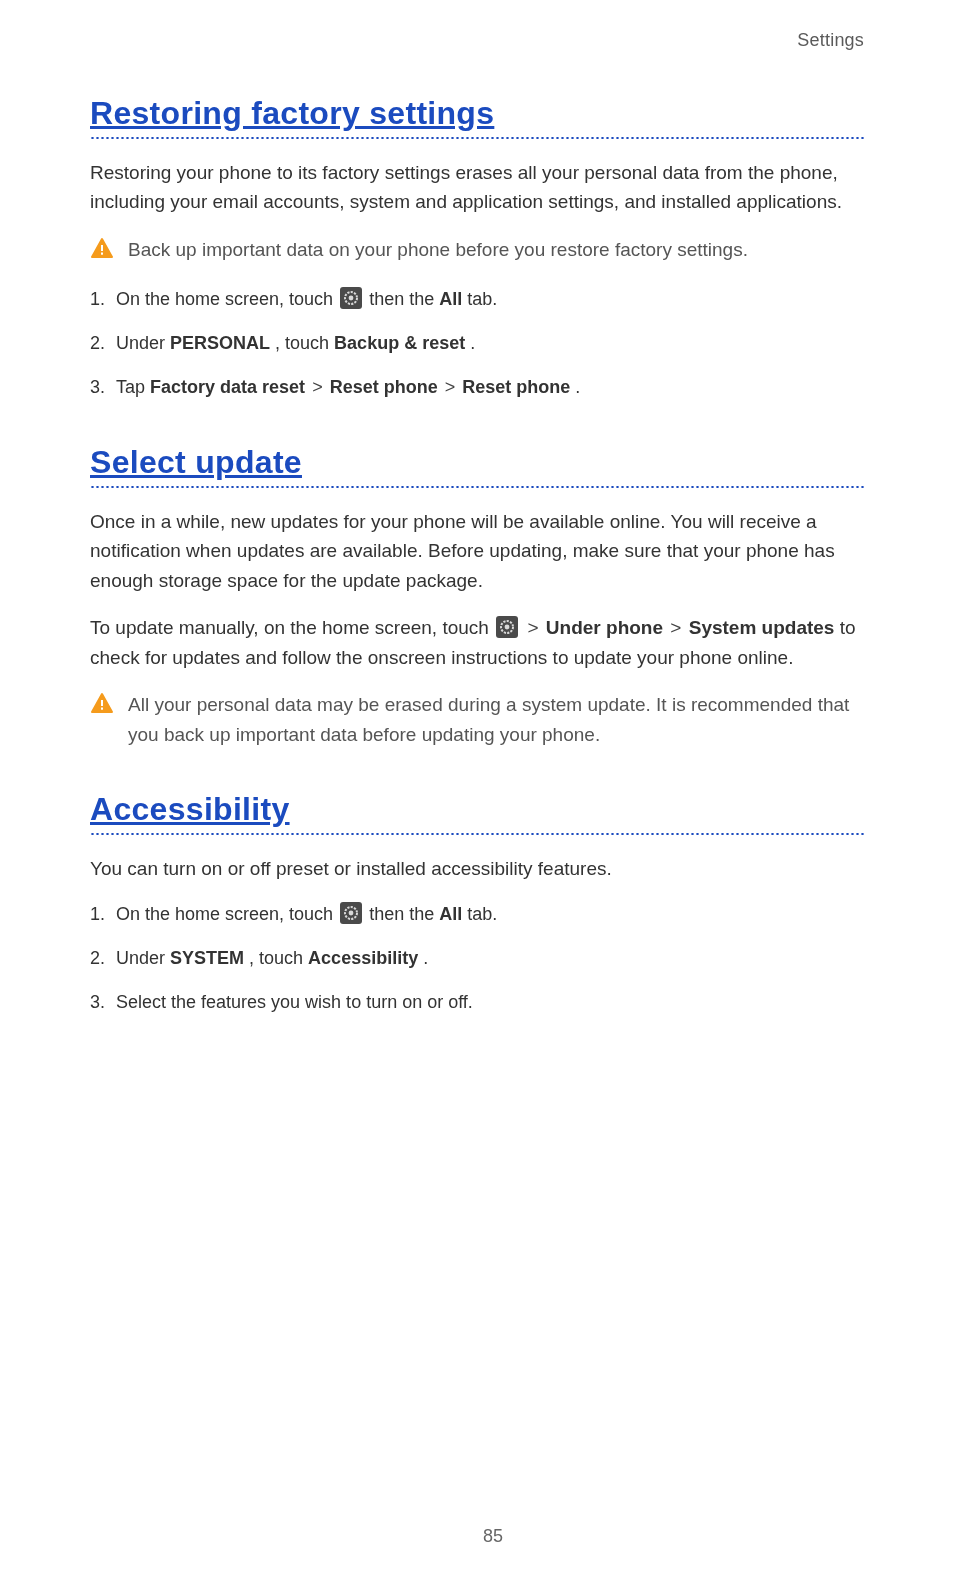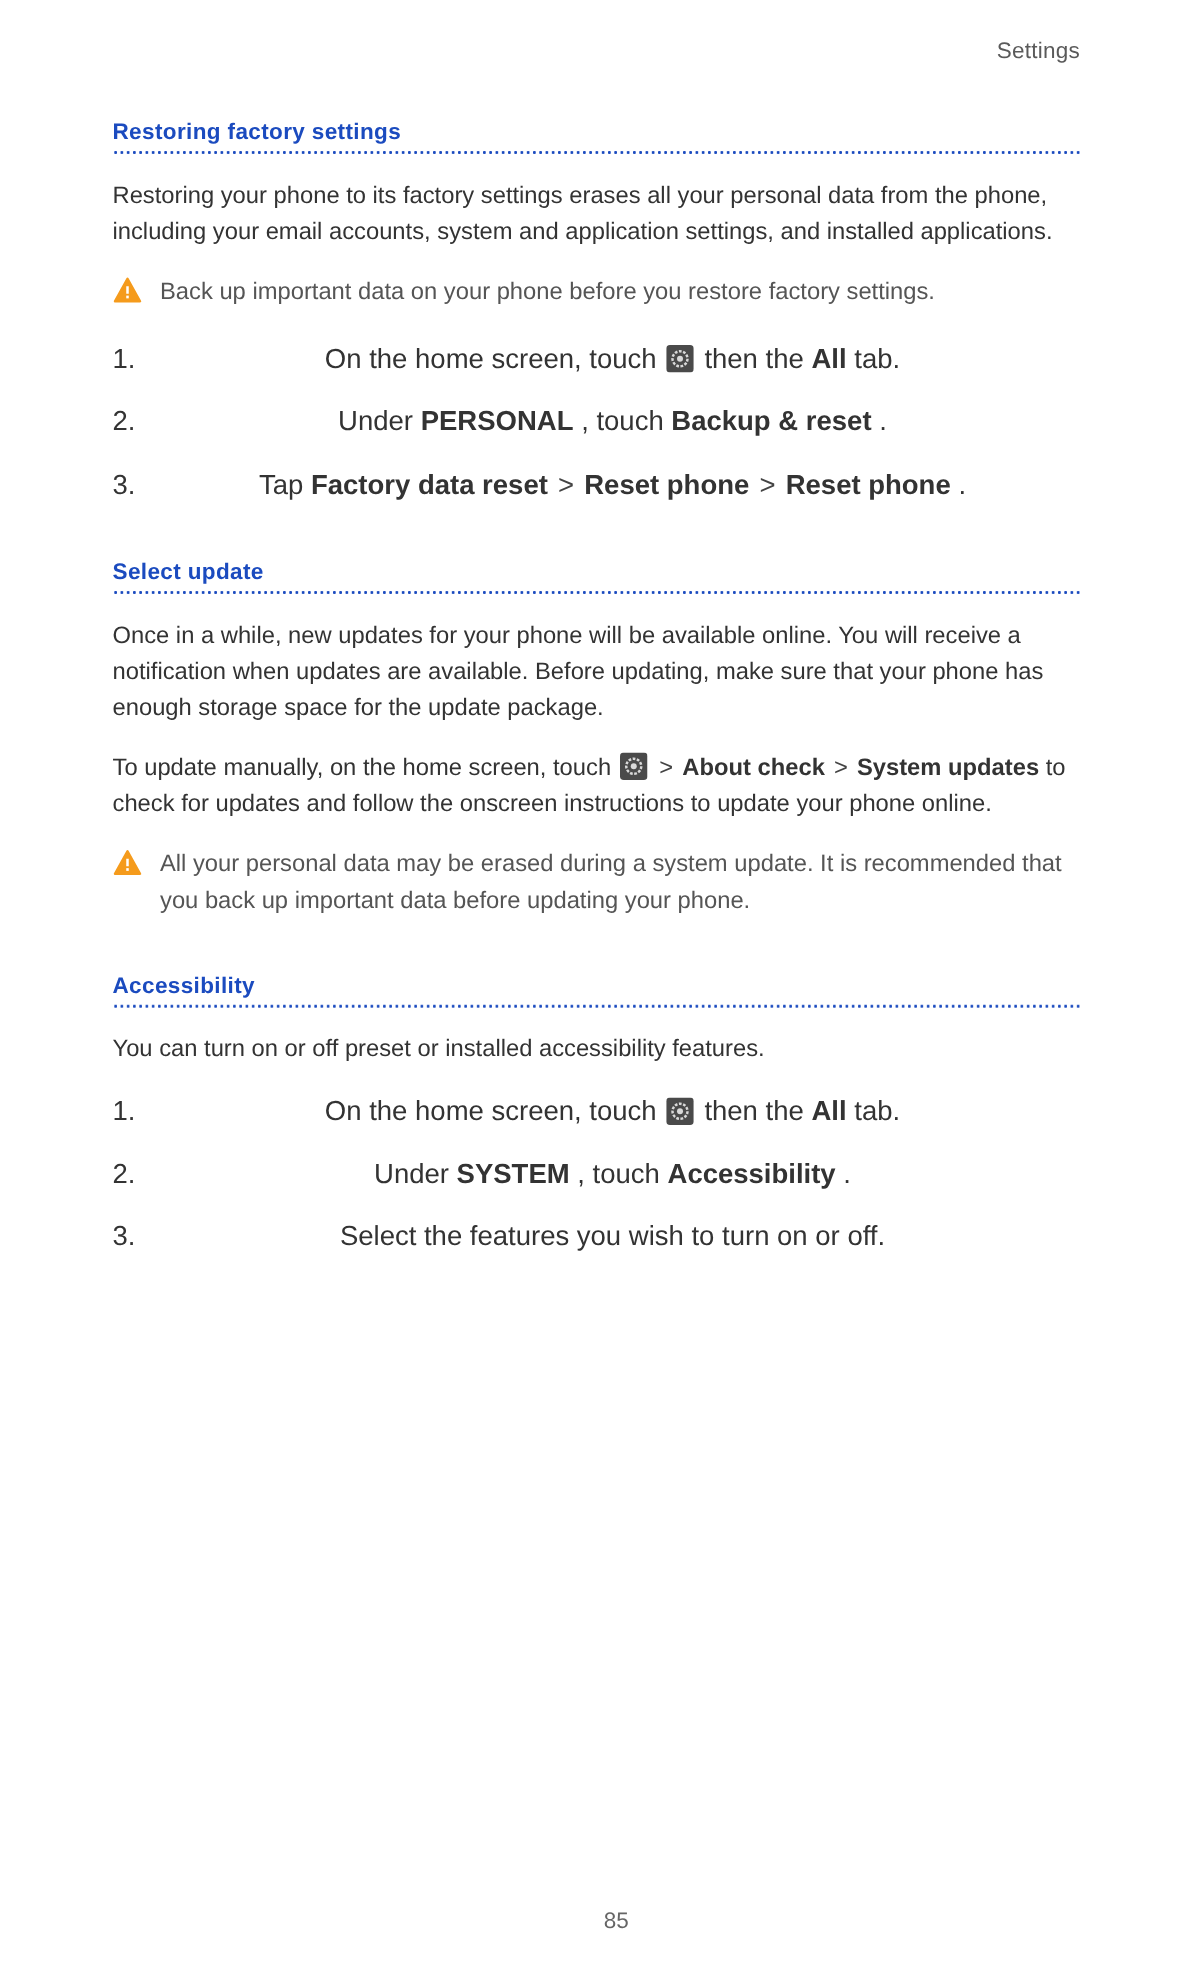--- a/index.html
+++ b/index.html
@@ -18,25 +18,26 @@
     padding: 30px 90px 0 90px;
   }
   .running-header {
     text-align: right;
     font-size: 18px;
     color: #5a5a5a;
     margin-bottom: 44px;
     letter-spacing: 0.2px;
   }
   h2.section-title {
-    font-size: 18px;
+    font-size: 32px;
     font-weight: 700;
     color: #1b4bbf;
     margin: 0 0 2px 0;
     letter-spacing: 0.3px;
+    text-decoration: underline;
   }
   .dot-divider {
     height: 4px;
     margin: 4px 0 18px 0;
     background-image: radial-gradient(circle, #1b4bbf 1px, transparent 1.3px);
     background-size: 5px 4px;
     background-repeat: repeat-x;
     background-position: left center;
   }
   p.body {
@@ -62,27 +63,26 @@
     margin-top: 2px;
   }
   ol.steps {
     list-style: none;
     padding: 0;
     margin: 0 0 30px 0;
     counter-reset: step;
   }
   ol.steps > li {
     counter-increment: step;
-    font-size: 22px;
+    font-size: 18px;
     line-height: 1.55;
     color: #333;
     margin: 0 0 16px 0;
     padding-left: 26px;
     position: relative;
-    text-align: center;
   }
   ol.steps > li::before {
     content: counter(step) ".";
     position: absolute;
     left: 0;
     top: 0;
     color: #333;
   }
   ol.steps > li .substep {
     color: #555;
@@ -187,21 +187,21 @@
     <p class="body">Once in a while, new updates for your phone will be available online. You will receive a notification when updates are available. Before updating, make sure that your phone has enough storage space for the update package.</p>
 
     <p class="body">
       <span>To update manually, on the home screen, touch </span>
       <svg class="gear-chip" width="22" height="22" viewBox="0 0 22 22">
           <use href="#gear-chip"></use>
         </svg>
       <span> </span>
       <span class="chev">&gt;</span>
       <span> </span>
-      <strong>About check</strong>
+      <strong>Under phone</strong>
       <span> </span>
       <span class="chev">&gt;</span>
       <span> </span>
       <strong>System updates</strong>
       <span> to check for updates and follow the onscreen instructions to update your phone online.</span>
     </p>
 
     <div class="callout">
       <svg class="warn-icon" width="24" height="22" viewBox="0 0 24 22">
           <use href="#warn-tri"></use>

